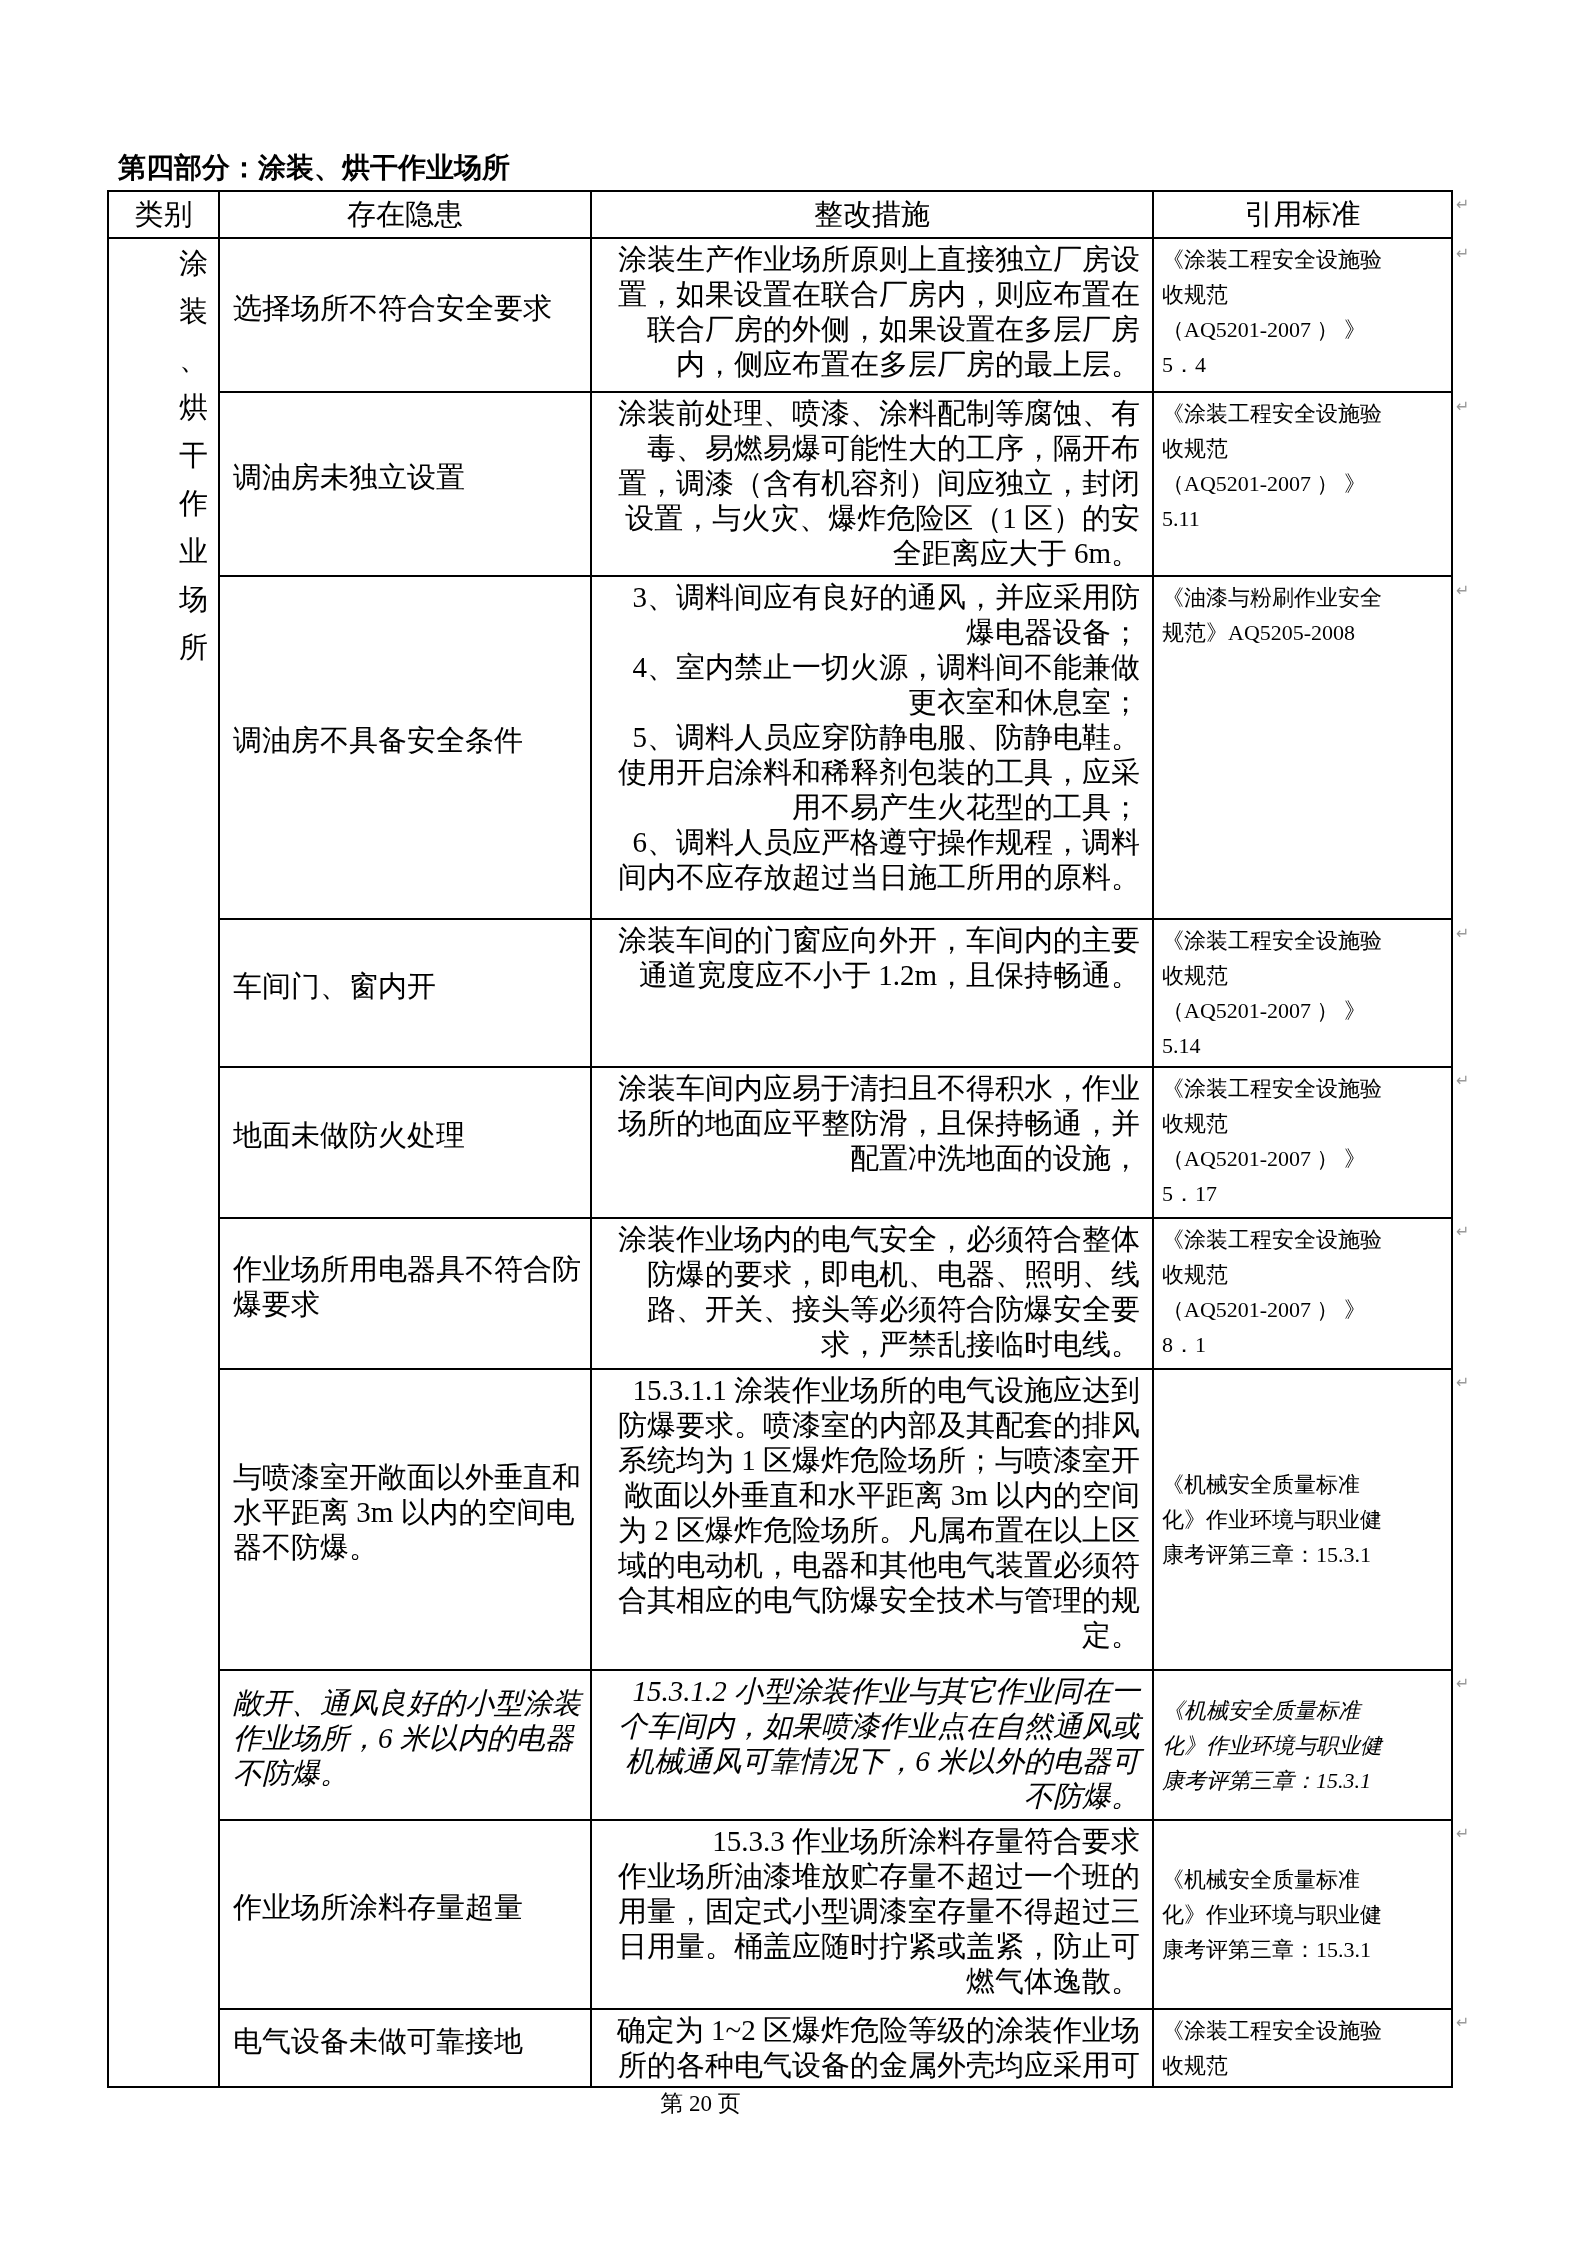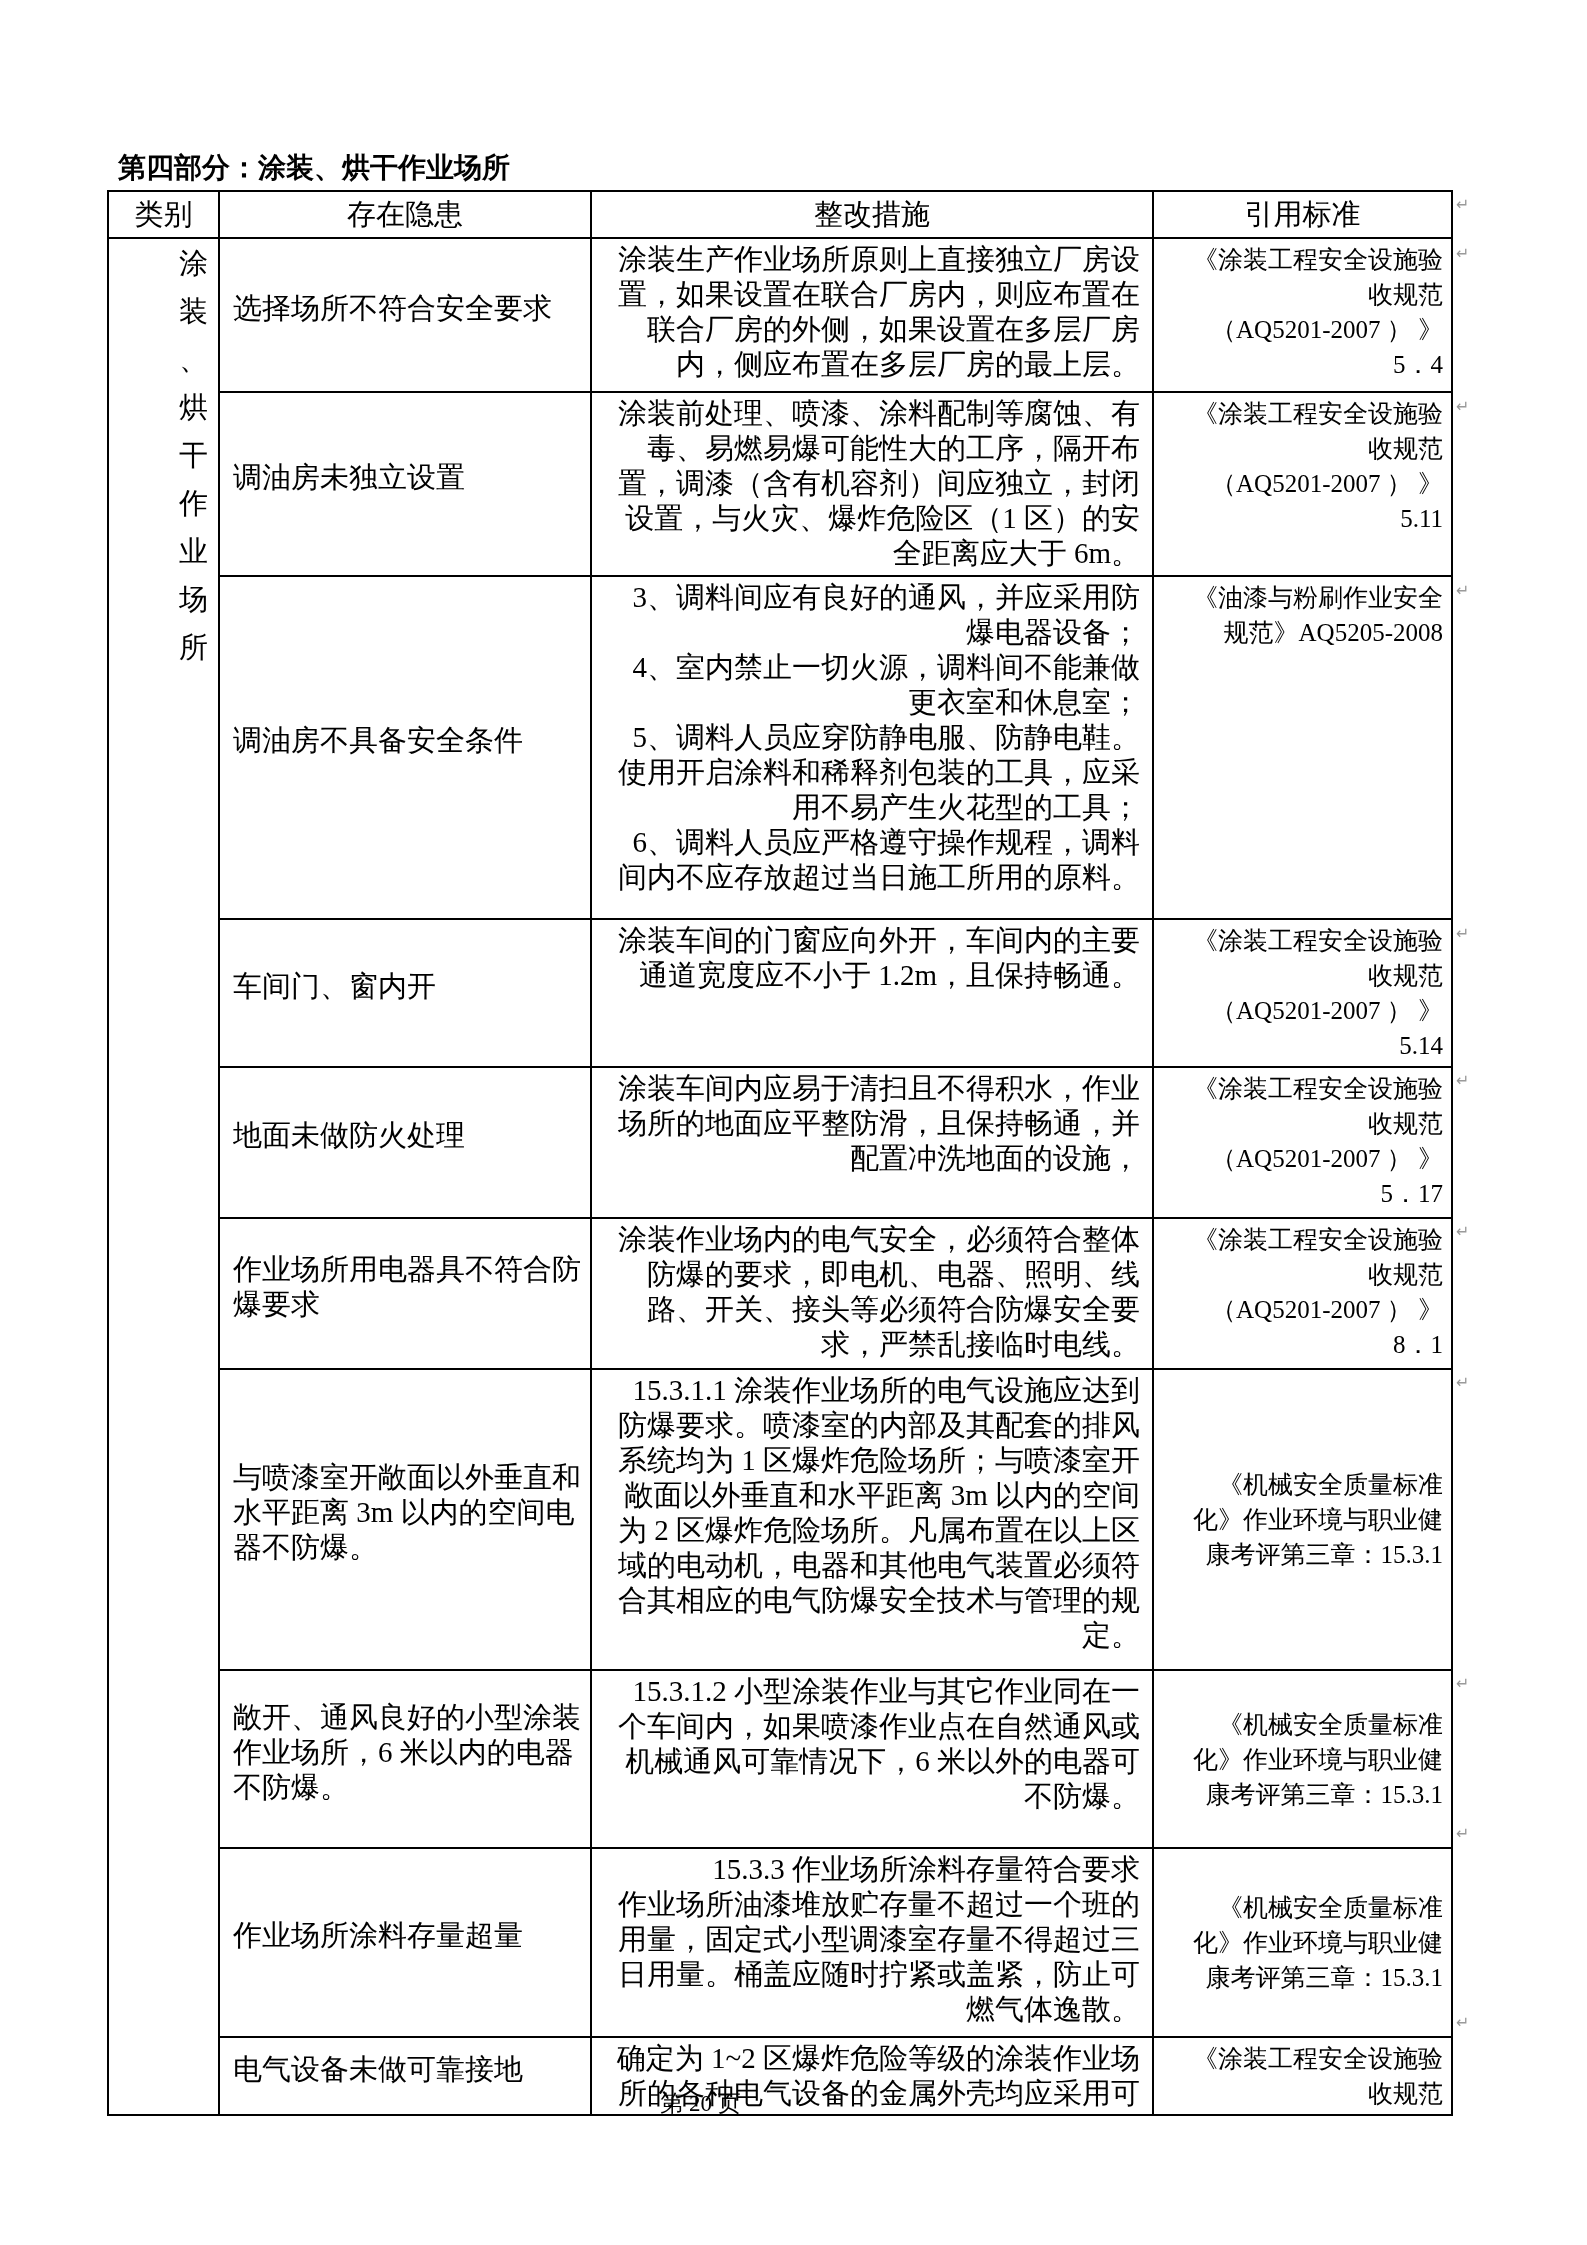--- a/index.html
+++ b/index.html
@@ -49,21 +49,21 @@
     padding: 2px 4px;
   }
   tr.h-head   { height: 47px; }
   tr.h-r0  { height: 154px; }
   tr.h-r1  { height: 184px; }
   tr.h-r2  { height: 343px; }
   tr.h-r3  { height: 147px; }
   tr.h-r4  { height: 151px; }
   tr.h-r5  { height: 151px; }
   tr.h-r6  { height: 301px; }
-  tr.h-r7  { height: 178px; }
+  tr.h-r7  { height: 150px; font-style: italic; }
   tr.h-r8  { height: 189px; }
   tr.h-r9  { height: 75px; }
   td.category-cell {
     vertical-align: top;
     padding: 0 10px 0 0;
   }
   .cat-char {
     height: 48px;
     display: flex;
     align-items: center;
@@ -76,23 +76,23 @@
     padding: 4px 8px 18px 13px;
   }
   td.measure-cell {
     vertical-align: top;
     text-align: right;
     padding: 3px 12px 3px 12px;
     white-space: pre-line;
   }
   td.reference-cell {
     vertical-align: top;
-    text-align: right;
+    text-align: left;
     padding: 3px 8px;
-    font-size: 25px;
+    font-size: 22px;
     white-space: pre-line;
   }
   td.reference-cell.ref-mid {
     vertical-align: middle;
     border-radius: 22px;
   }
   .pmark {
     position: absolute;
     left: 1456px;
     font-size: 16px;

